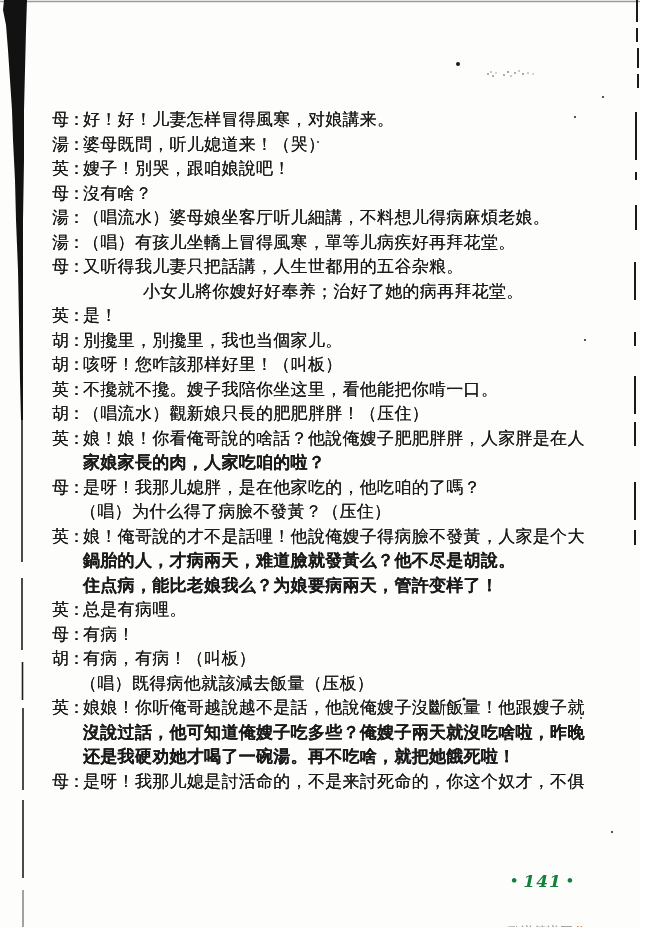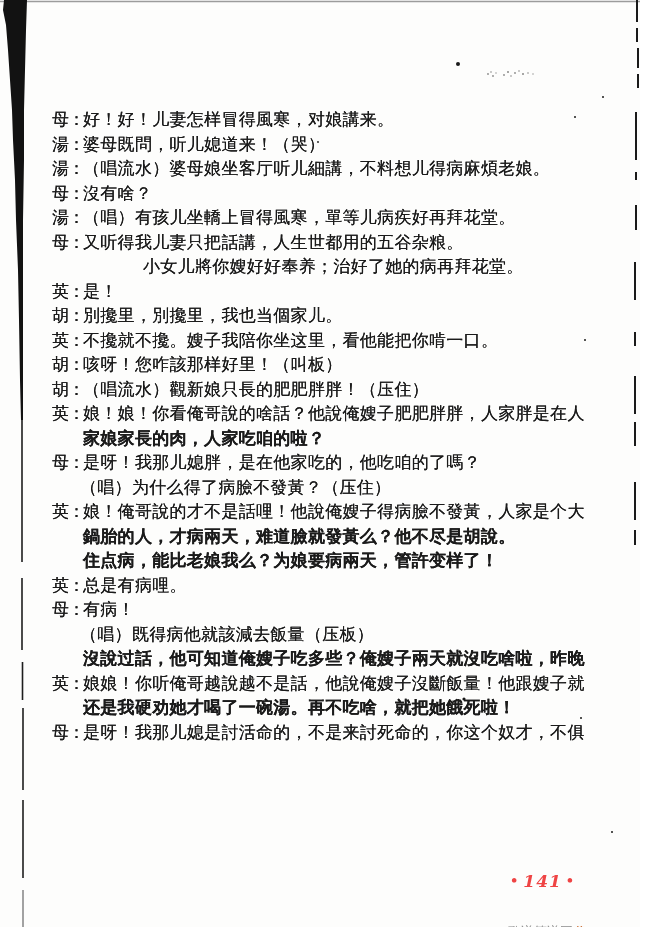--- a/index.html
+++ b/index.html
@@ -50,21 +50,21 @@
       height: 14px;
     }
     .page-number {
       position: absolute;
       left: 506px;
       top: 871px;
       font-size: 17px;
       font-style: italic;
       font-weight: bold;
       letter-spacing: 1px;
-      color: #ef4444;
+      color: #15803d;
     }
     .page-number .dot {
       font-style: normal;
       font-size: 13px;
       margin: 0 4px;
       vertical-align: 2px;
     }
     .watermark {
       position: absolute;
       left: 508px;
@@ -140,42 +140,44 @@
         <circle cx="35" cy="3" r="0.8"></circle>
       <circle cx="39" cy="6" r="1"></circle>
         <circle cx="44" cy="5" r="0.8"></circle>
         <circle cx="49" cy="6" r="0.7"></circle>
     </g>
   </svg>
 
   <div class="text-block">
     <div class="row"><span class="spk">母：</span><span class="txt">好！好！儿妻怎样冒得風寒，对娘講来。</span></div>
     <div class="row"><span class="spk">湯：</span><span class="txt">婆母既問，听儿媳道来！（哭）</span></div>
+    <div class="row"><span class="spk">英：</span><span class="txt">嫂子！別哭，跟咱娘說吧！</span></div>
+    <div class="row"><span class="spk">母：</span><span class="txt">沒有啥？</span></div>
     <div class="row"><span class="spk">湯：</span><span class="txt">（唱流水）婆母娘坐客厅听儿細講，不料想儿得病麻煩老娘。</span></div>
-    <div class="row"><span class="spk">母：</span><span class="txt">沒有啥？</span></div>
     <div class="row"><span class="spk">湯：</span><span class="txt">（唱）有孩儿坐轎上冒得風寒，單等儿病疾好再拜花堂。</span></div>
     <div class="row"><span class="spk">母：</span><span class="txt">又听得我儿妻只把話講，人生世都用的五谷杂粮。</span></div>
     <div class="row verse"><span class="txt">小女儿將你嫂好好奉养；治好了她的病再拜花堂。</span></div>
     <div class="row"><span class="spk">英：</span><span class="txt">是！</span></div>
     <div class="row"><span class="spk">胡：</span><span class="txt">別攙里，別攙里，我也当個家儿。</span></div>
+    <div class="row"><span class="spk">胡：</span><span class="txt">咳呀！您咋該那样好里！（叫板）</span></div>
     <div class="row"><span class="spk">英：</span><span class="txt">不攙就不攙。嫂子我陪你坐这里，看他能把你啃一口。</span></div>
-    <div class="row"><span class="spk">胡：</span><span class="txt">咳呀！您咋該那样好里！（叫板）</span></div>
     <div class="row"><span class="spk">胡：</span><span class="txt">（唱流水）觀新娘只長的肥肥胖胖！（压住）</span></div>
     <div class="row"><span class="spk">英：</span><span class="txt">娘！娘！你看俺哥說的啥話？他說俺嫂子肥肥胖胖，人家胖是在人</span></div>
     <div class="row cont"><span class="txt">家娘家長的肉，人家吃咱的啦？</span></div>
     <div class="row"><span class="spk">母：</span><span class="txt">是呀！我那儿媳胖，是在他家吃的，他吃咱的了嗎？</span></div>
     <div class="row sing"><span class="txt">（唱）为什么得了病臉不發黃？（压住）</span></div>
     <div class="row"><span class="spk">英：</span><span class="txt">娘！俺哥說的才不是話哩！他說俺嫂子得病臉不發黃，人家是个大</span></div>
     <div class="row cont"><span class="txt">鍋胎的人，才病兩天，难道臉就發黃么？他不尽是胡說。</span></div>
     <div class="row cont"><span class="txt">住点病，能比老娘我么？为娘要病兩天，管許变样了！</span></div>
     <div class="row"><span class="spk">英：</span><span class="txt">总是有病哩。</span></div>
     <div class="row"><span class="spk">母：</span><span class="txt">有病！</span></div>
+    <div class="row"><span class="spk">胡：</span><span class="txt">有病，有病！（叫板）</span></div>
     <div class="row sing"><span class="txt">（唱）既得病他就該減去飯量（压板）</span></div>
+    <div class="row"><span class="spk">英：</span><span class="txt">娘娘！你听俺哥越說越不是話，他說俺嫂子沒斷飯量！他跟嫂子就</span></div>
     <div class="row cont"><span class="txt">沒說过話，他可知道俺嫂子吃多些？俺嫂子兩天就沒吃啥啦，昨晚</span></div>
-    <div class="row"><span class="spk">英：</span><span class="txt">娘娘！你听俺哥越說越不是話，他說俺嫂子沒斷飯量！他跟嫂子就</span></div>
     <div class="row cont"><span class="txt">还是我硬劝她才喝了一碗湯。再不吃啥，就把她餓死啦！</span></div>
     <div class="row"><span class="spk">母：</span><span class="txt">是呀！我那儿媳是討活命的，不是来討死命的，你这个奴才，不俱</span></div>
   </div>
 
   <div class="page-number">
     <span class="dot">•</span><span>141</span><span class="dot">•</span>
   </div>
 
   <div class="watermark">
     <span class="wm-cn">歌谱简谱网</span><span class="wm-domain">jianpu.cn</span>

